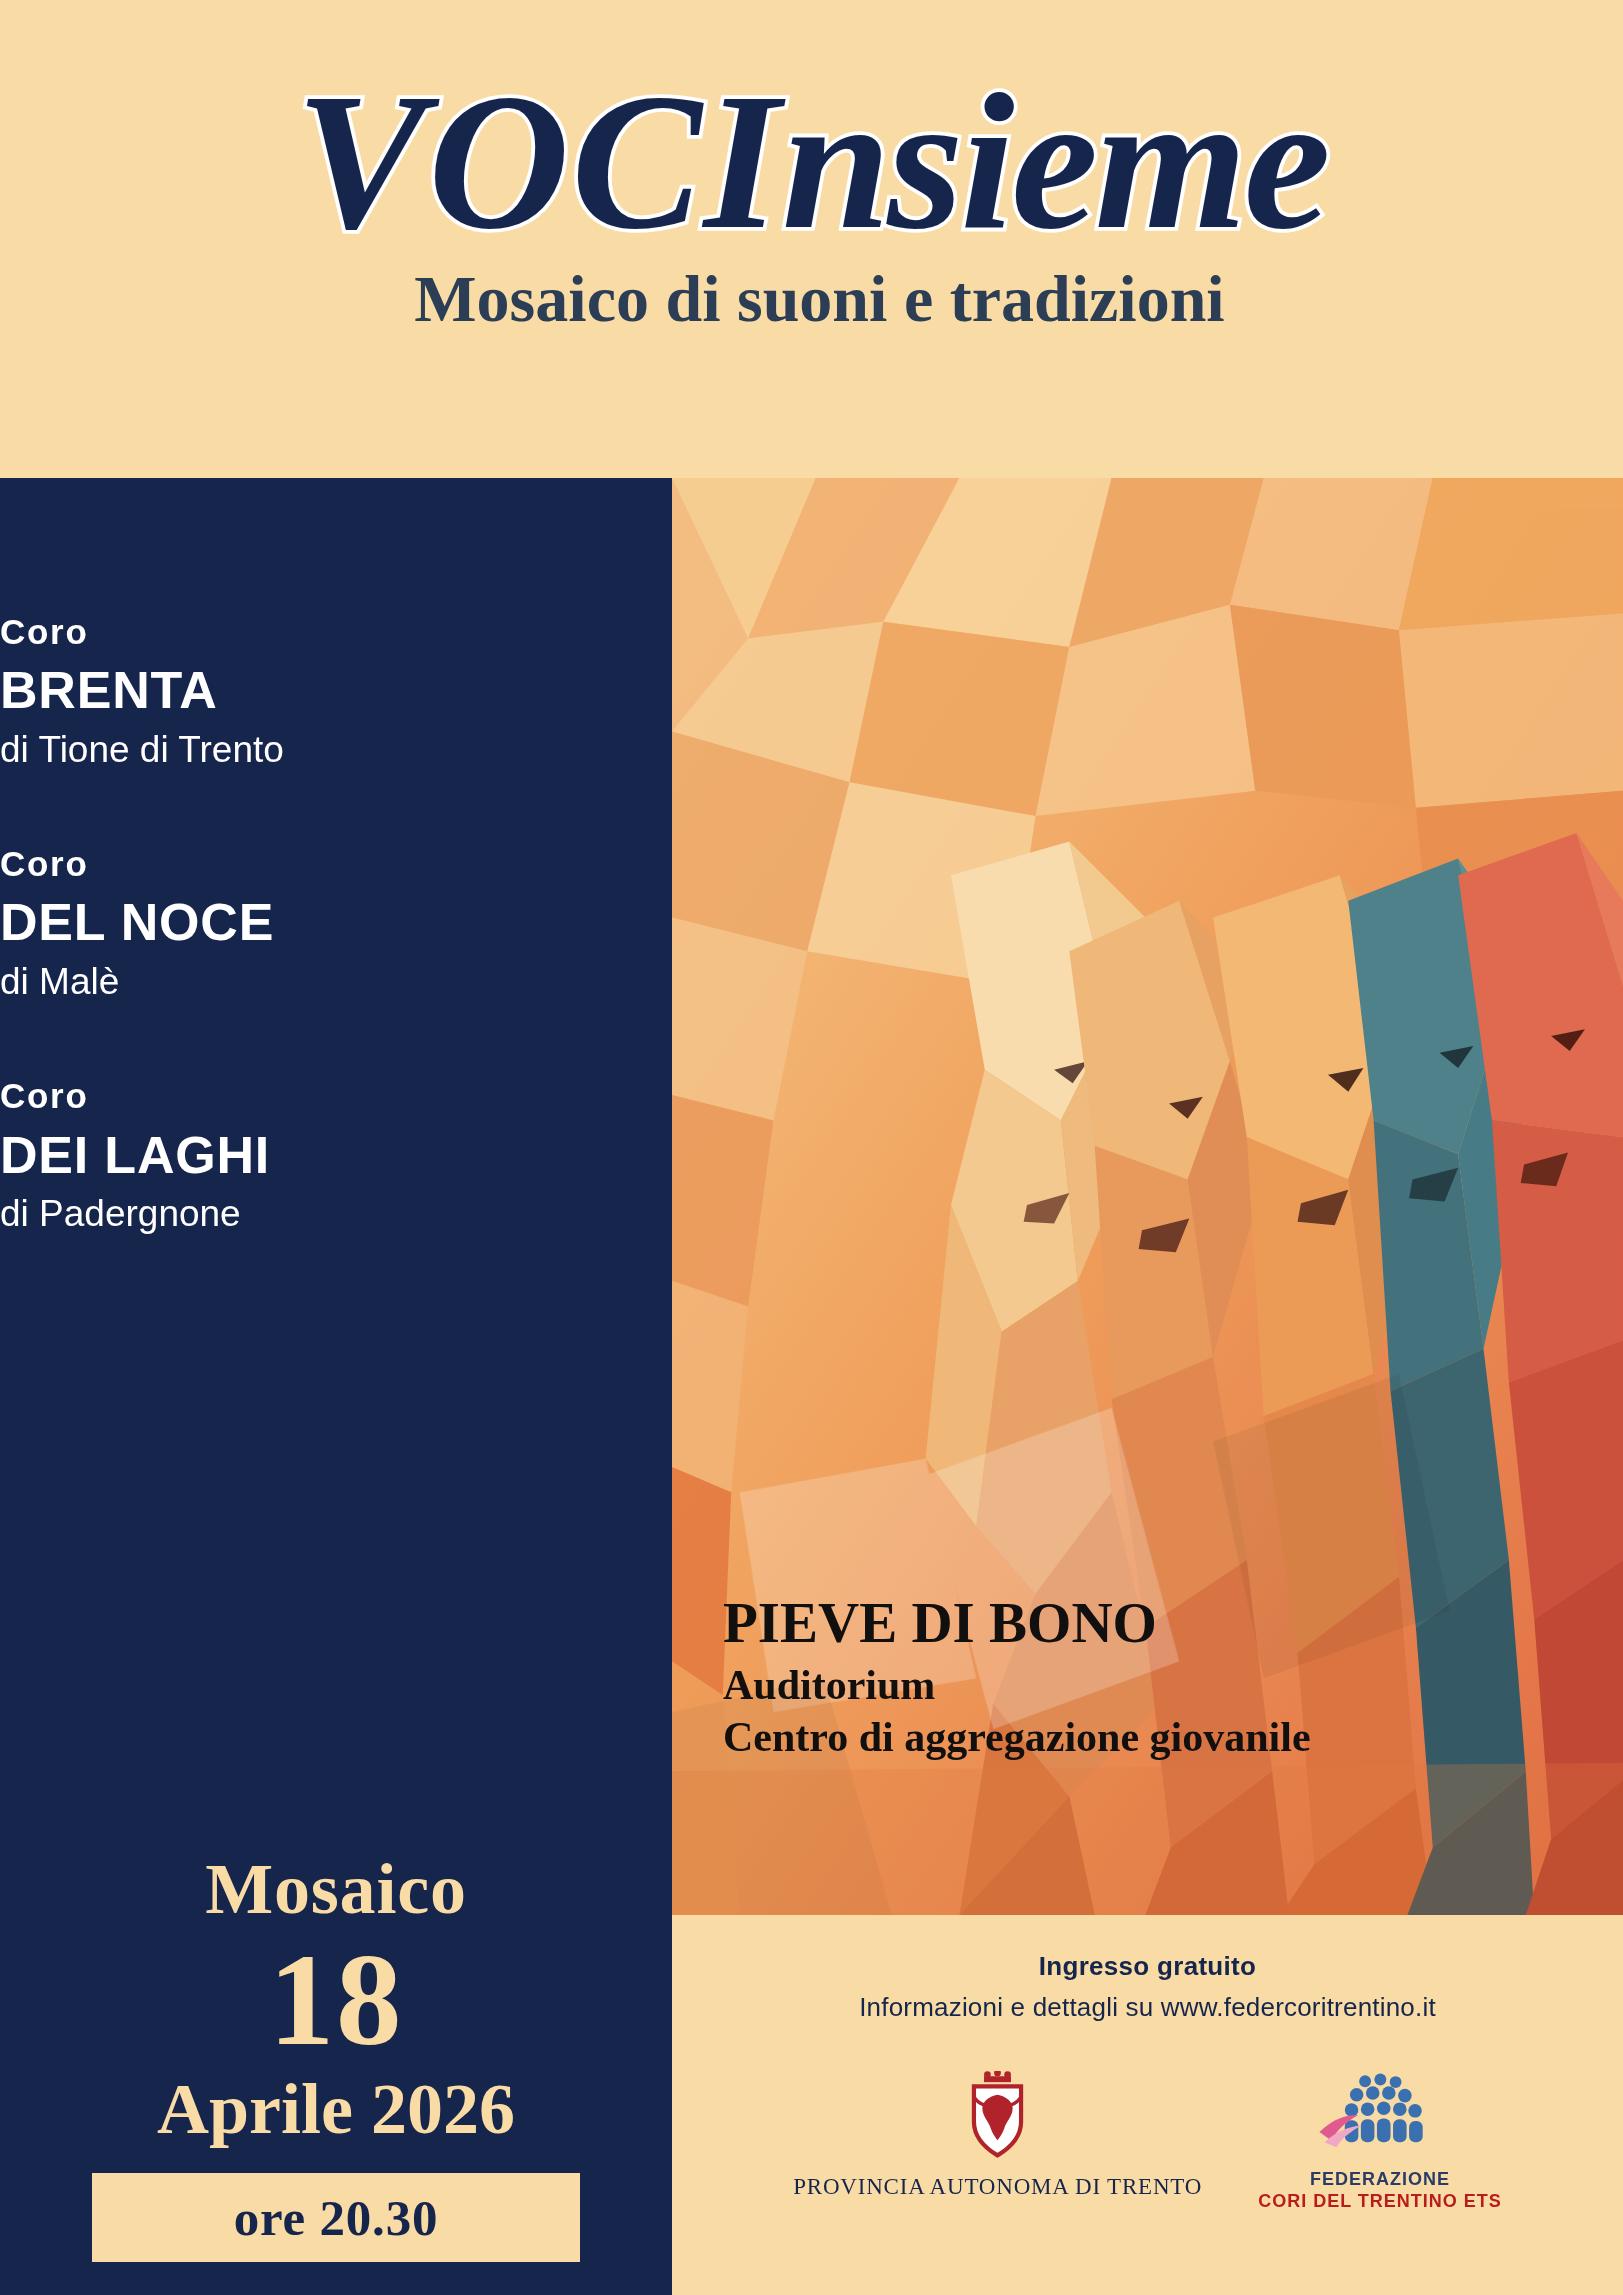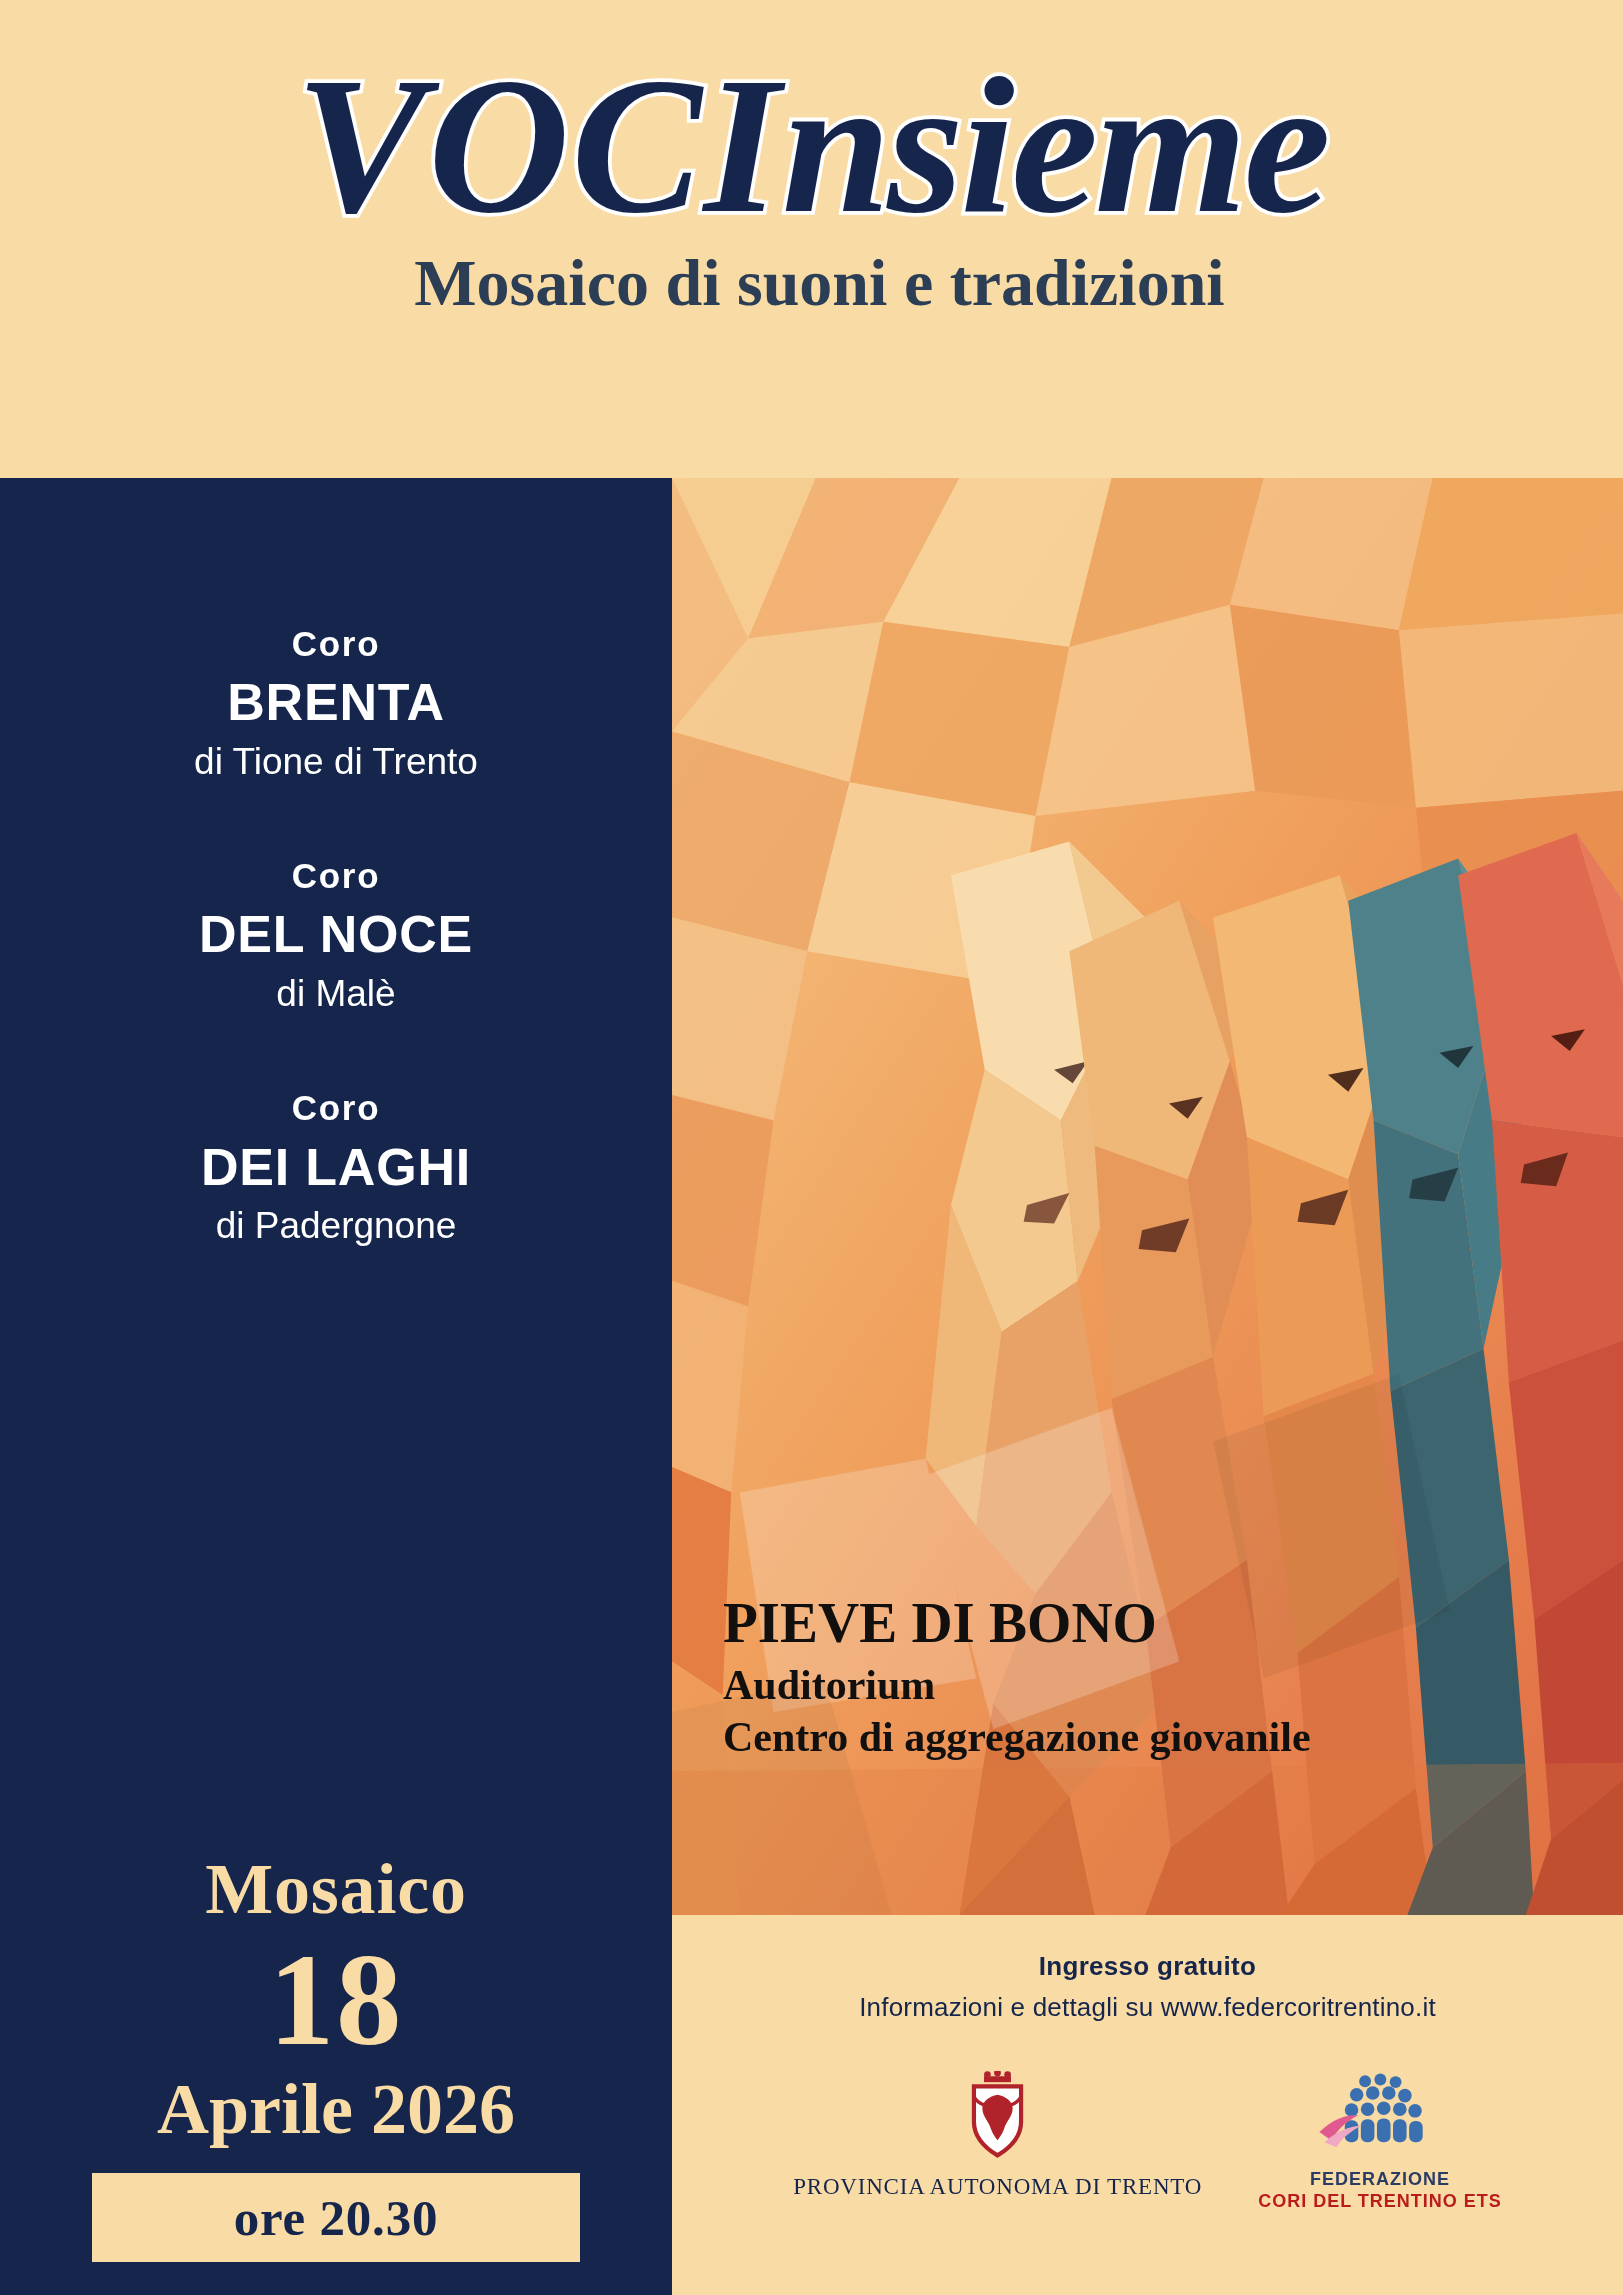--- a/index.html
+++ b/index.html
@@ -17,21 +17,21 @@
     position: relative;
     width: 1623px;
     height: 2295px;
     background: #f9dba5;
     overflow: hidden;
   }
 
   
   .header {
     position: absolute;
-    left: 0; top: 0;
+    left: 0; top: 16px;
     width: 1623px;
     height: 478px;
     background: #f9dba5;
     display: flex;
     flex-direction: column;
     align-items: center;
     justify-content: flex-start;
   }
   .title-wrap {
     position: relative;
@@ -70,23 +70,23 @@
     position: absolute;
     left: 0;
     top: 478px;
     width: 672px;
     height: 1818px;
     background: #16254c;
   }
   .choirs {
     position: absolute;
     left: 0;
-    top: 144px;
+    top: 132px;
     width: 672px;
-    text-align: center;
+    text-align: left;
     color: #ffffff;
   }
   .choir { margin-bottom: 68px; }
   .choir:last-child { margin-bottom: 0; }
   .choir-role {
     font-size: 35px;
     font-weight: bold;
     letter-spacing: 1.7px;
     line-height: 44px;
   }

